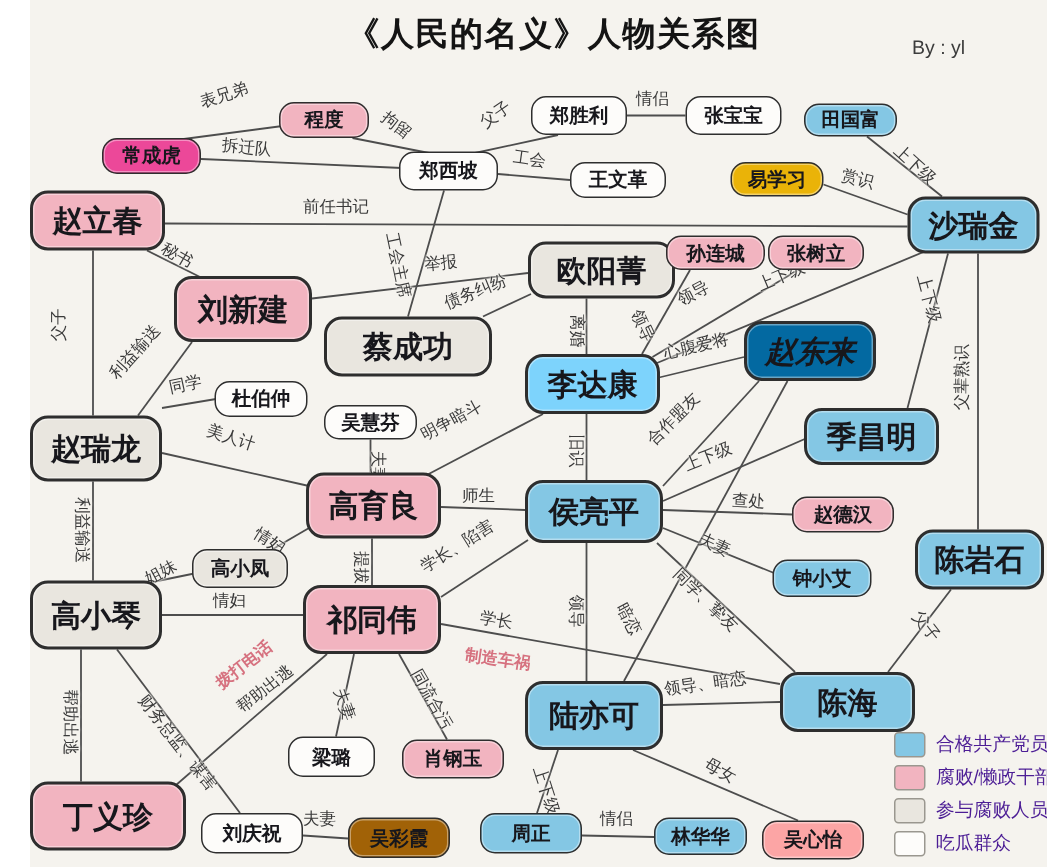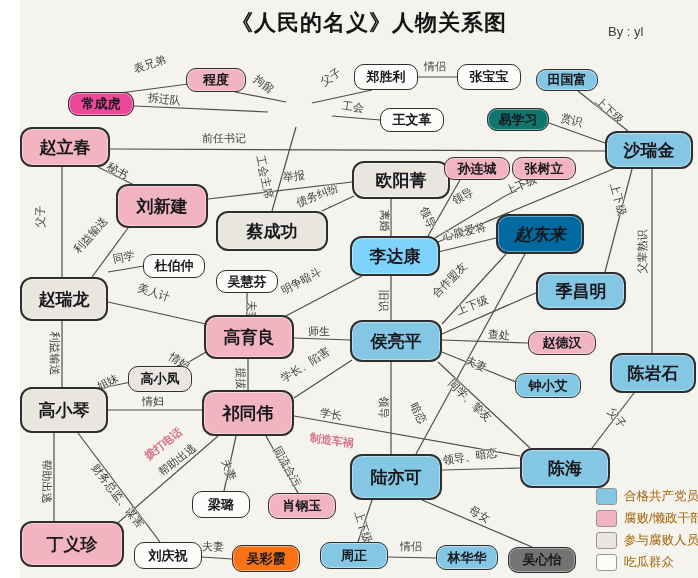--- a/index.html
+++ b/index.html
@@ -21,35 +21,35 @@
     font-size:13px;color:#3c3c3c;
   }
   svg.edges{position:absolute;left:0;top:0;}
   .node{
     position:absolute;box-sizing:border-box;
     border:2px solid #2e2e2e;border-radius:12px;
     display:flex;align-items:center;justify-content:center;
     color:#17171c;font-weight:bold;white-space:nowrap;
     box-shadow:0 0 0 1px rgba(255,255,255,.4) inset;
   }
-  .node.lg{font-size:17px;}
+  .node.lg{font-size:20px;}
   .node.sm{font-size:13px;border-width:1.5px;border-radius:10px;font-weight:600;}
   .elabel{
     position:absolute;font-size:11px;color:#3a3a3a;white-space:nowrap;
     transform-origin:left center;line-height:1;
     text-shadow:0 0 2px #f5f3ee,0 0 2px #f5f3ee,0 0 3px #f5f3ee;
   }
   .elabel.red{font-weight:bold;}
   .legend{position:absolute;left:576px;top:485px;width:120px;}
   .legend-row{display:flex;align-items:center;height:22px;}
   .legend-swatch{
     width:19px;height:15px;border:1px solid #9a978f;border-radius:3px;
     margin-right:7px;flex:0 0 auto;
   }
-  .legend-label{font-size:12.5px;color:#a16207;white-space:nowrap;}
+  .legend-label{font-size:12.5px;color:#4c1d95;white-space:nowrap;}
 </style>
 </head>
 <body>
 
 <div class="canvas">
   <svg class="edges" width="698" height="578" viewBox="0 0 698 578">
       <line x1="100" y1="93" x2="176" y2="83" stroke="#4d4d4d" stroke-width="1.2"></line>
       <line x1="114" y1="106" x2="248" y2="112" stroke="#4d4d4d" stroke-width="1.2"></line>
       <line x1="215" y1="92" x2="266" y2="102" stroke="#4d4d4d" stroke-width="1.2"></line>
       <line x1="292" y1="103" x2="352" y2="90" stroke="#4d4d4d" stroke-width="1.2"></line>
@@ -173,25 +173,26 @@
     <div class="elabel" style="left: 256px; top: 442px; transform: rotate(60deg); color: rgb(58, 58, 58);">同流合污</div>
     <div class="elabel" style="left: 300px; top: 407px; transform: rotate(10deg); color: rgb(58, 58, 58);">学长</div>
     <div class="elabel red" style="left: 290px; top: 432px; transform: rotate(8deg); color: rgb(214, 113, 127);">制造车祸</div>
     <div class="elabel" style="left: 423px; top: 455px; transform: rotate(-8deg); color: rgb(58, 58, 58);">领导、暗恋</div>
     <div class="elabel" style="left: 338px; top: 506px; transform: rotate(72deg); color: rgb(58, 58, 58);">上下级</div>
     <div class="elabel" style="left: 450px; top: 504px; transform: rotate(28deg); color: rgb(58, 58, 58);">母女</div>
     <div class="elabel" style="left: 380px; top: 541px; transform: rotate(0deg); color: rgb(58, 58, 58);">情侣</div>
     <div class="elabel" style="left: 182px; top: 541px; transform: rotate(0deg); color: rgb(58, 58, 58);">夫妻</div>
     <div class="node sm" style="left: 48px; top: 92px; width: 66px; height: 24px; background: #ec4899;">常成虎</div>
     <div class="node sm" style="left: 166px; top: 68px; width: 60px; height: 24px; background: rgb(242, 180, 192);">程度</div>
+    <div class="node sm" style="left: 246px; top: 101px; width: 66px; height: 26px; background: rgb(253, 252, 250);">郑西坡</div>
     <div class="node sm" style="left: 334px; top: 64px; width: 64px; height: 26px; background: rgb(253, 252, 250);">郑胜利</div>
     <div class="node sm" style="left: 437px; top: 64px; width: 64px; height: 26px; background: rgb(253, 252, 250);">张宝宝</div>
     <div class="node sm" style="left: 516px; top: 69px; width: 62px; height: 22px; background: rgb(132, 199, 228);">田国富</div>
     <div class="node sm" style="left: 360px; top: 108px; width: 64px; height: 24px; background: rgb(253, 252, 250);">王文革</div>
-    <div class="node sm" style="left: 467px; top: 108px; width: 62px; height: 23px; background: #0f766e;">易学习</div>
+    <div class="node sm" style="left: 467px; top: 108px; width: 62px; height: 23px; background: #eab308;">易学习</div>
     <div class="node lg" style="left: 585px; top: 131px; width: 88px; height: 38px; background: rgb(132, 199, 228);">沙瑞金</div>
     <div class="node lg" style="left: 0px; top: 127px; width: 90px; height: 40px; background: rgb(242, 180, 192);">赵立春</div>
     <div class="node lg" style="left: 96px; top: 184px; width: 92px; height: 44px; background: rgb(242, 180, 192);">刘新建</div>
     <div class="node lg" style="left: 196px; top: 211px; width: 112px; height: 40px; background: rgb(233, 230, 223);">蔡成功</div>
     <div class="node lg" style="left: 332px; top: 161px; width: 98px; height: 38px; background: rgb(233, 230, 223);">欧阳菁</div>
     <div class="node sm" style="left: 424px; top: 157px; width: 66px; height: 23px; background: rgb(242, 180, 192);">孙连城</div>
     <div class="node sm" style="left: 492px; top: 157px; width: 64px; height: 23px; background: rgb(242, 180, 192);">张树立</div>
     <div class="node lg" style="left: 476px; top: 214px; width: 88px; height: 40px; background: #0369a1; font-style: italic;">赵东来</div>
     <div class="node lg" style="left: 516px; top: 272px; width: 90px; height: 38px; background: rgb(132, 199, 228);">季昌明</div>
     <div class="node sm" style="left: 123px; top: 254px; width: 62px; height: 24px; background: rgb(253, 252, 250);">杜伯仲</div>
@@ -205,17 +206,17 @@
     <div class="node lg" style="left: 184px; top: 315px; width: 90px; height: 44px; background: rgb(242, 180, 192);">高育良</div>
     <div class="node sm" style="left: 108px; top: 366px; width: 64px; height: 26px; background: rgb(233, 230, 223);">高小凤</div>
     <div class="node lg" style="left: 0px; top: 387px; width: 88px; height: 46px; background: rgb(233, 230, 223);">高小琴</div>
     <div class="node lg" style="left: 182px; top: 390px; width: 92px; height: 46px; background: rgb(242, 180, 192);">祁同伟</div>
     <div class="node lg" style="left: 500px; top: 448px; width: 90px; height: 40px; background: rgb(132, 199, 228);">陈海</div>
     <div class="node lg" style="left: 330px; top: 454px; width: 92px; height: 46px; background: rgb(132, 199, 228);">陆亦可</div>
     <div class="node sm" style="left: 172px; top: 491px; width: 58px; height: 27px; background: rgb(253, 252, 250);">梁璐</div>
     <div class="node sm" style="left: 248px; top: 493px; width: 68px; height: 26px; background: rgb(242, 180, 192);">肖钢玉</div>
     <div class="node lg" style="left: 0px; top: 521px; width: 104px; height: 46px; background: rgb(242, 180, 192);">丁义珍</div>
     <div class="node sm" style="left: 114px; top: 542px; width: 68px; height: 27px; background: rgb(253, 252, 250);">刘庆祝</div>
-    <div class="node sm" style="left: 212px; top: 545px; width: 68px; height: 27px; background: #f97316;">吴彩霞</div>
+    <div class="node sm" style="left: 212px; top: 545px; width: 68px; height: 27px; background: #a16207;">吴彩霞</div>
     <div class="node sm" style="left: 300px; top: 542px; width: 68px; height: 27px; background: rgb(132, 199, 228);">周正</div>
     <div class="node sm" style="left: 416px; top: 545px; width: 62px; height: 25px; background: rgb(132, 199, 228);">林华华</div>
-    <div class="node sm" style="left: 488px; top: 547px; width: 68px; height: 26px; background: #737373;">吴心怡</div>
+    <div class="node sm" style="left: 488px; top: 547px; width: 68px; height: 26px; background: #fca5a5;">吴心怡</div>
   </div>
 
 </body></html>

